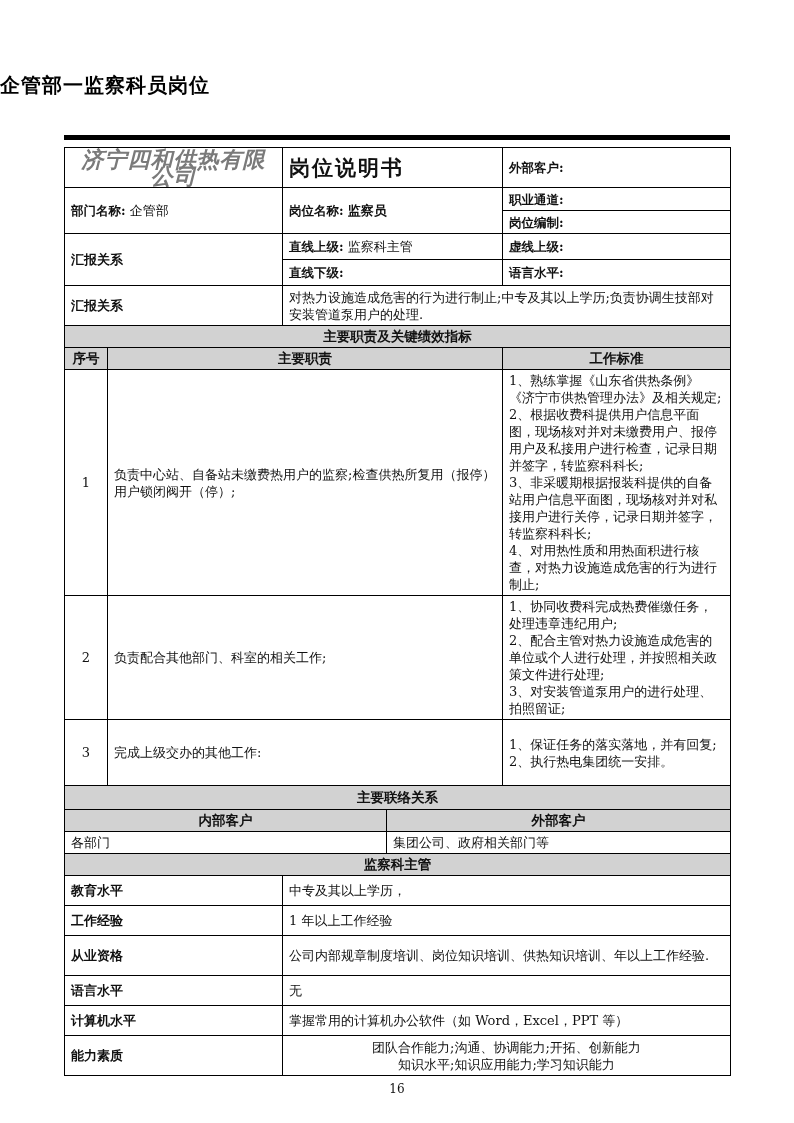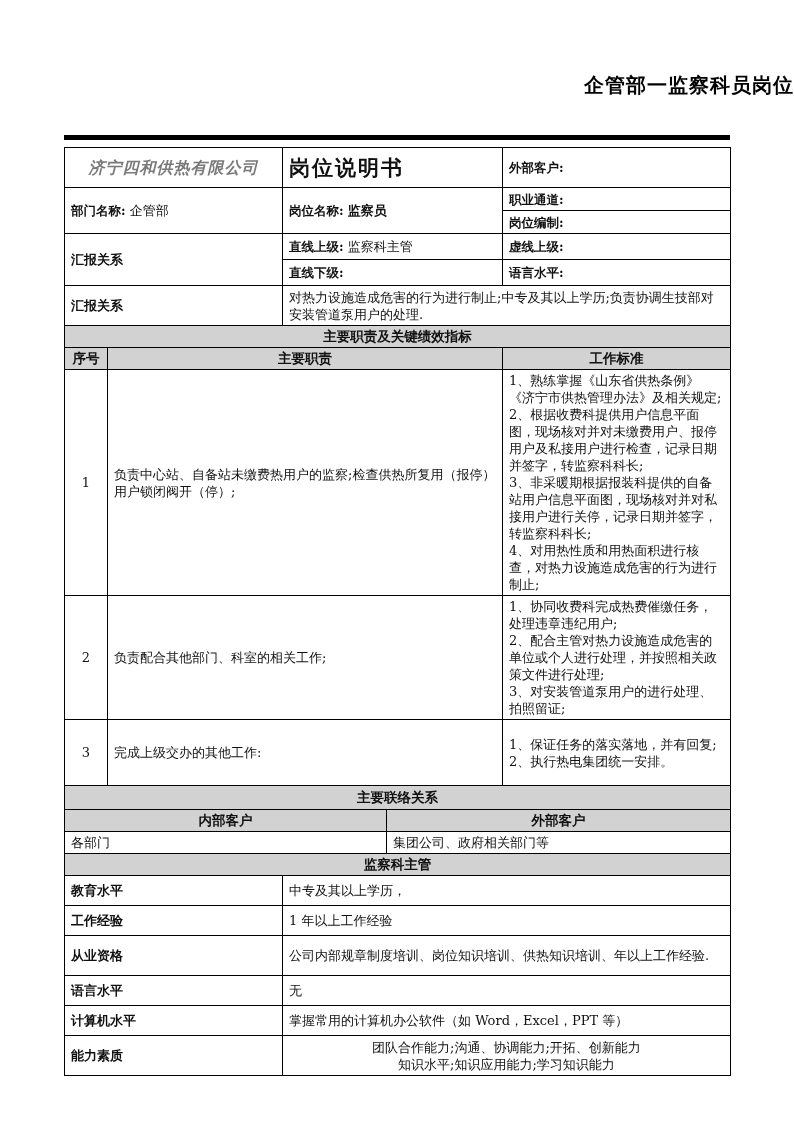--- a/index.html
+++ b/index.html
@@ -7,21 +7,21 @@
   .page {
     position:relative;
     width:794px; height:1123px;
     margin:0 auto;
     background:#ffffff;
     font-family:"DejaVu Serif", serif;
     color:#111;
   }
   .doc-title-line {
     padding-top:72px;
-    text-align:right;
+    text-align:left;
   }
   .doc-title-line h1 {
     display:inline-block;
     font-family:"Liberation Sans", sans-serif;
     font-weight:bold;
     font-size:20px;
     letter-spacing:1px;
     color:#000;
   }
   .thick-rule {
@@ -40,21 +40,21 @@
   table.jd td {
     border:1px solid #000;
     padding:2px 6px;
     vertical-align:middle;
     overflow:hidden;
   }
   .company {
     text-align:center;
     color:#7a7a7a;
     font-style:italic;
-    font-size:16px;
+    font-size:22px;
     font-weight:bold;
     letter-spacing:1px;
   }
   .doc-name {
     font-family:"Liberation Sans", sans-serif;
     font-weight:bold;
     font-size:21px;
     letter-spacing:2px;
   }
   .lbl { font-weight:bold; }
@@ -228,14 +228,15 @@
       <td colspan="3">掌握常用的计算机办公软件（如 Word，Excel，PPT 等）</td>
     </tr>
     <tr style="height:40px">
       <td colspan="2" class="lbl">能力素质</td>
       <td colspan="3" class="pre">团队合作能力;沟通、协调能力;开拓、创新能力
 知识水平;知识应用能力;学习知识能力</td>
     </tr>
   </tbody>
     </table>
 
+  <div class="page-footer">16</div>
 
 </div>
 
 </body></html>

